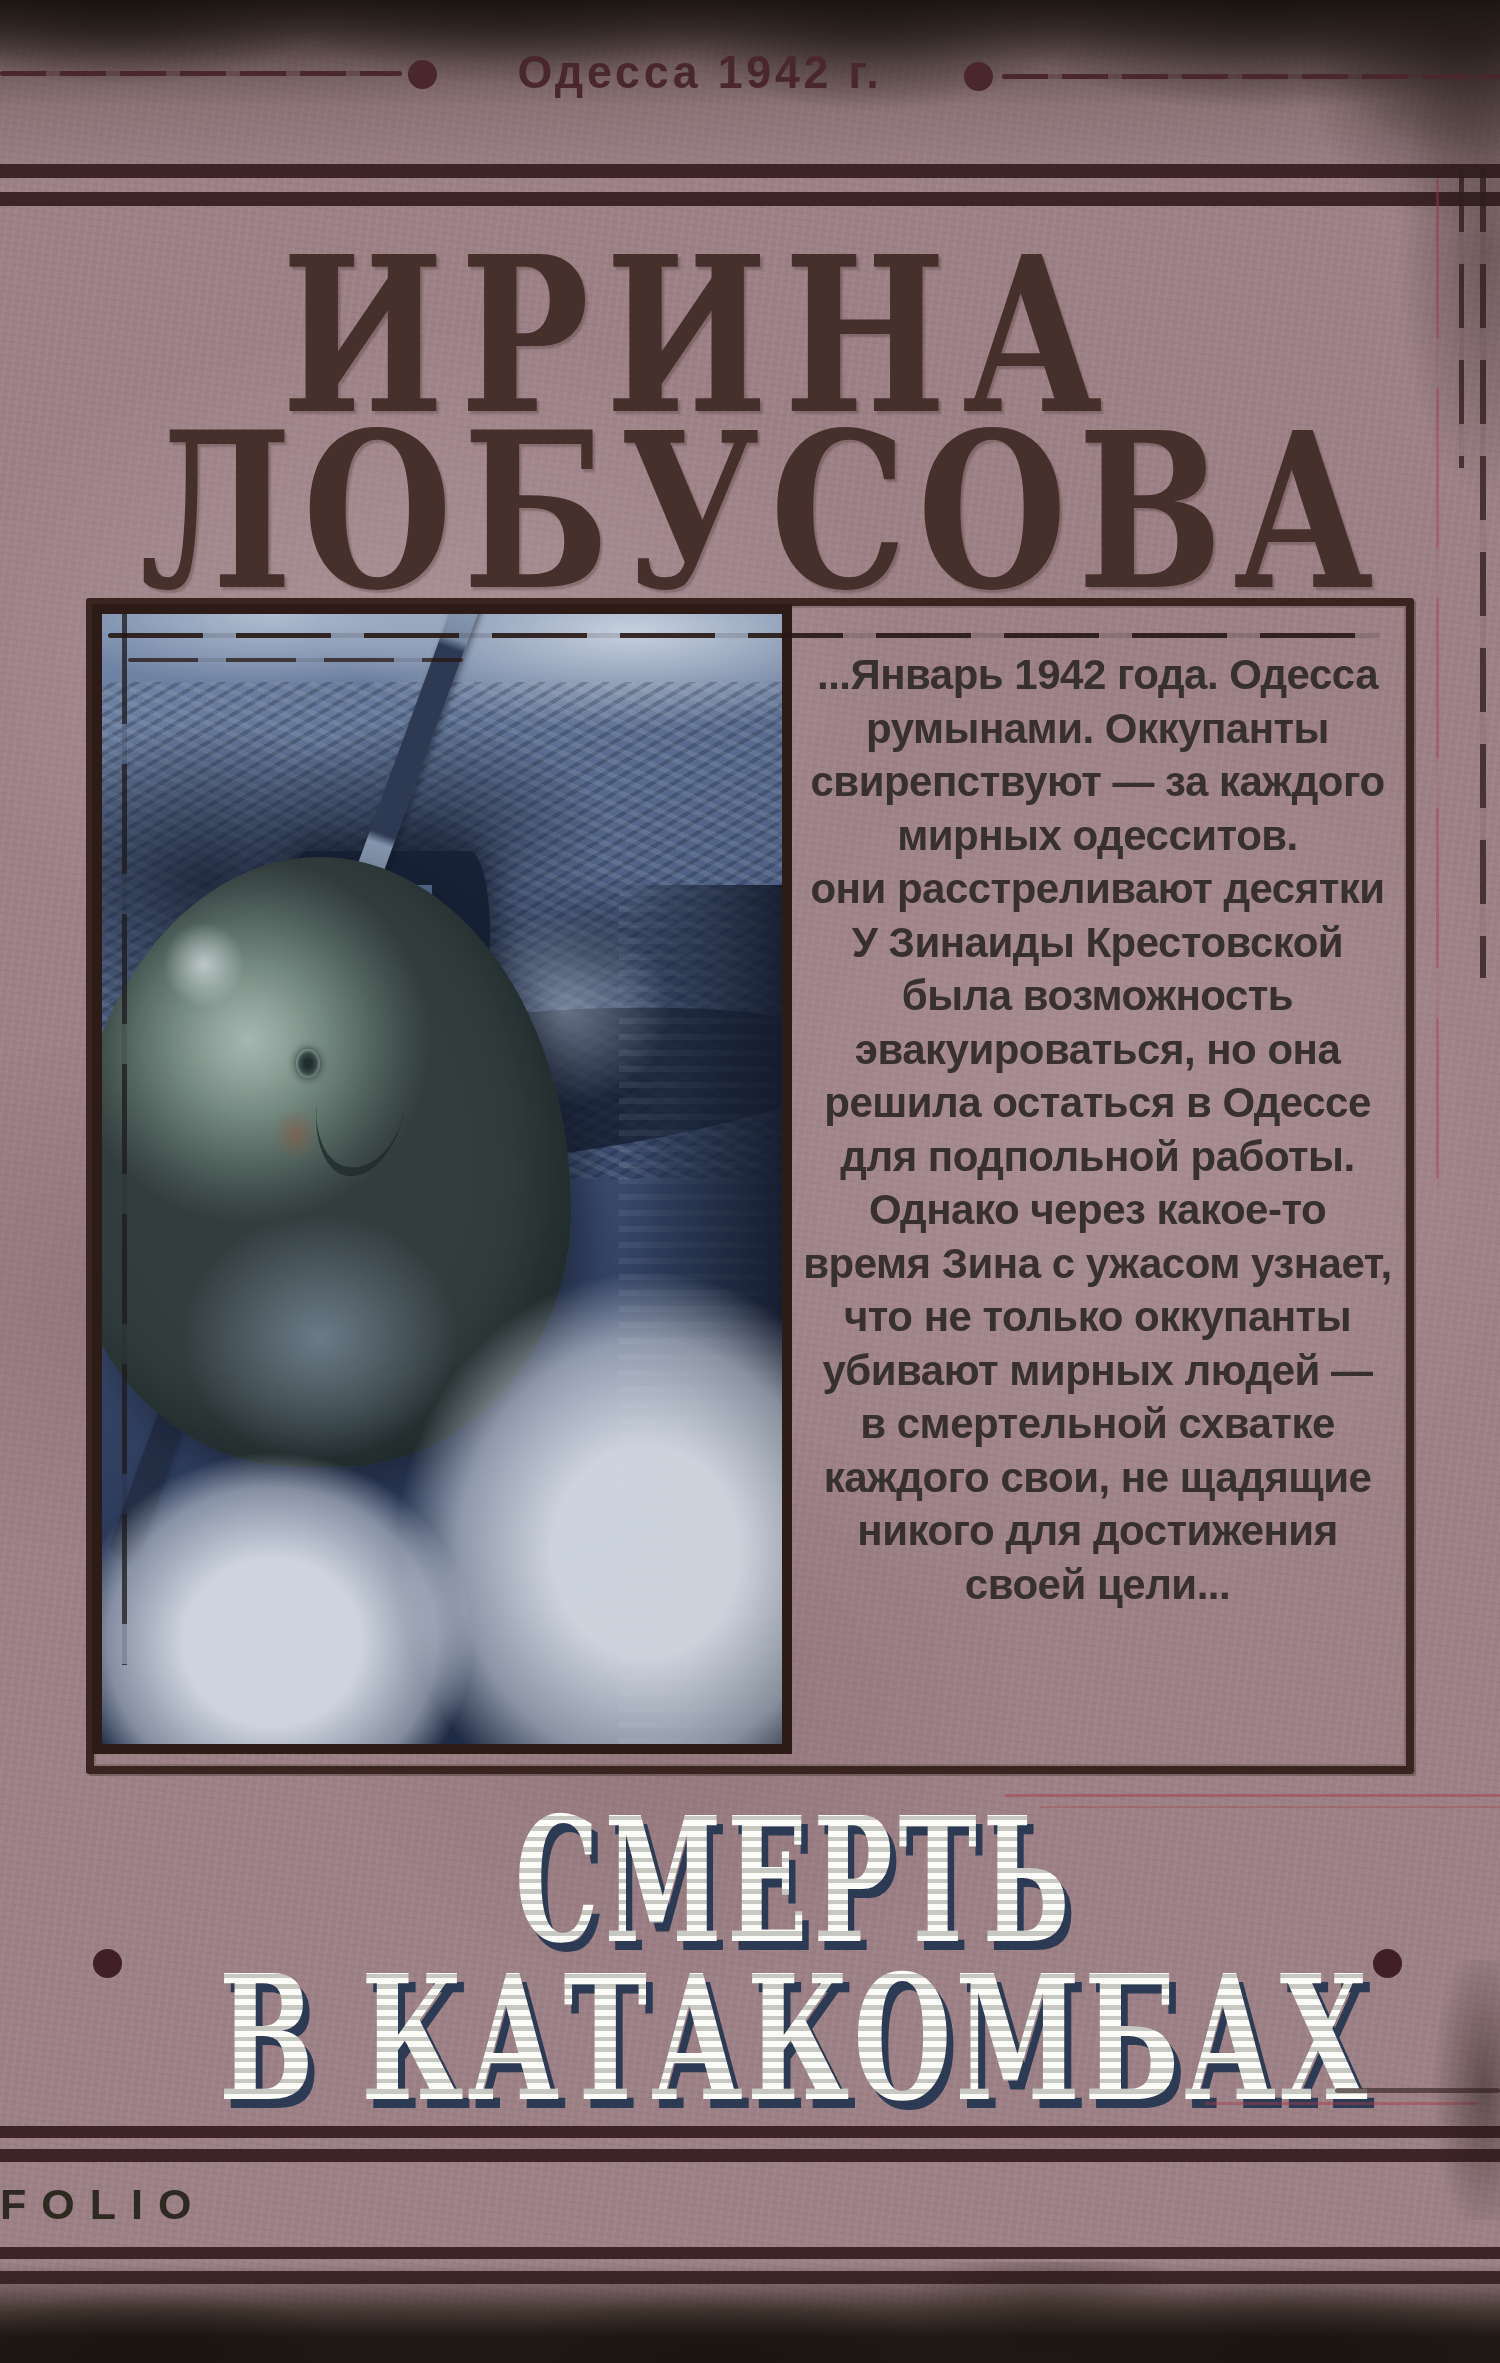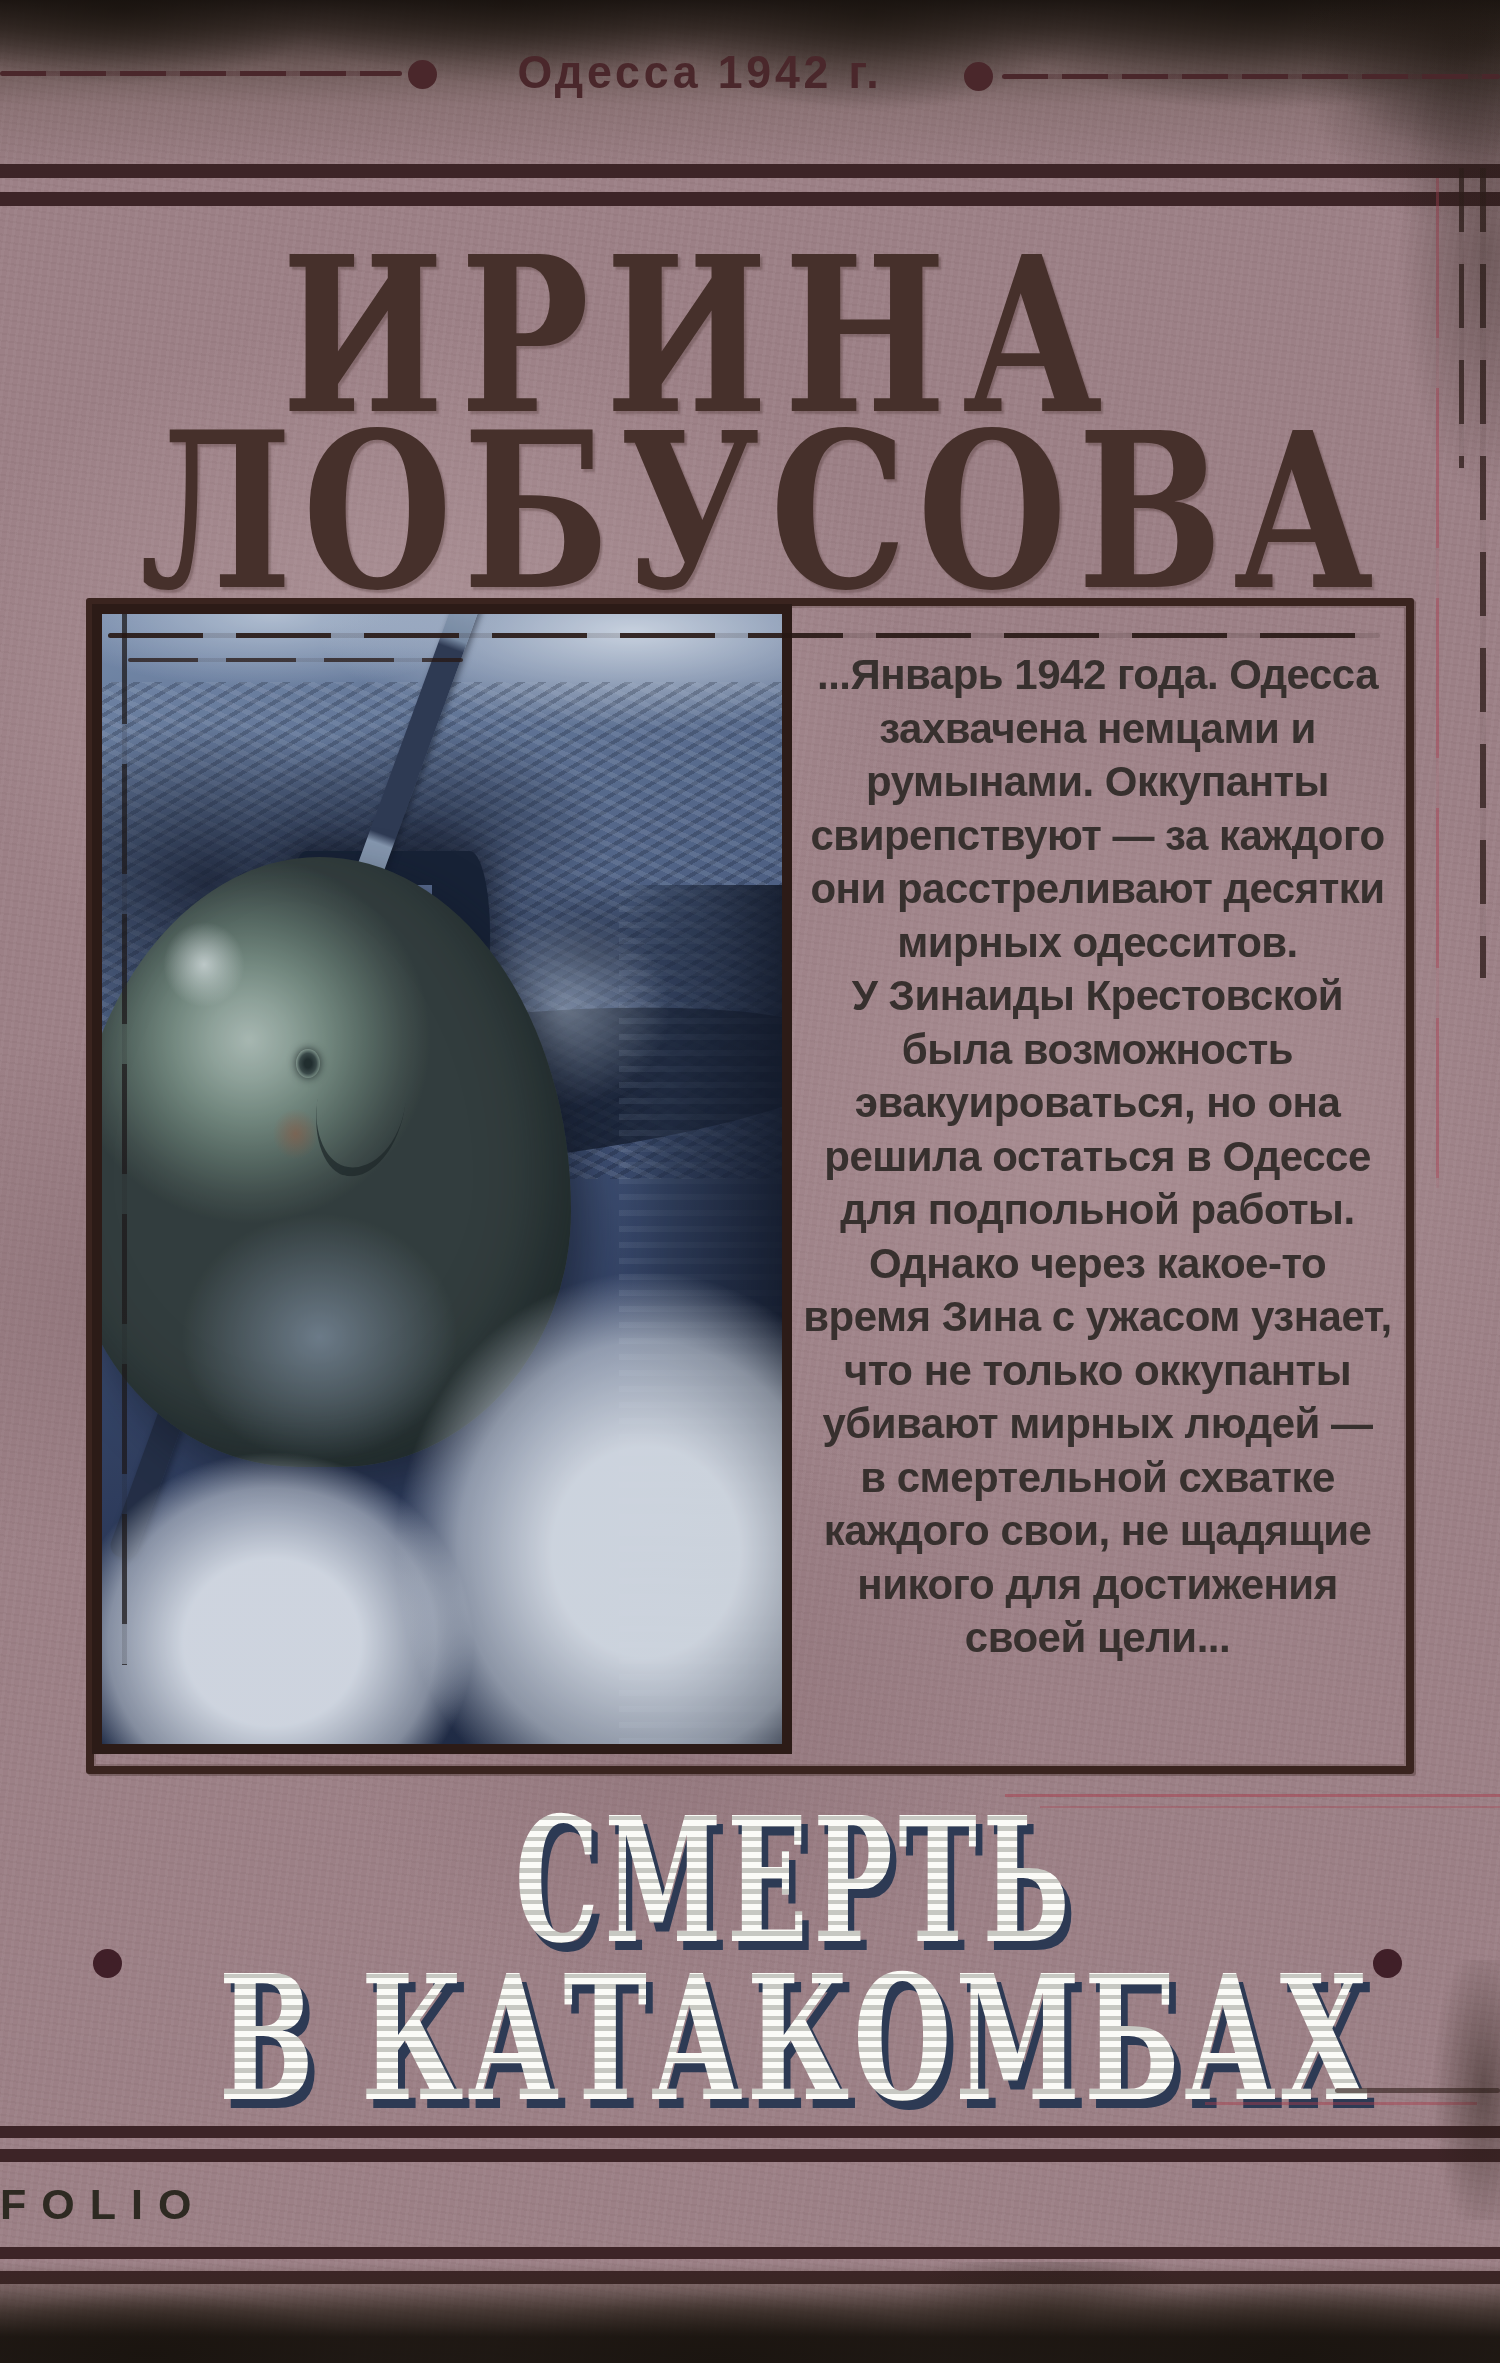--- a/index.html
+++ b/index.html
@@ -213,25 +213,24 @@
     <div class="ph ph-scratch-v"></div>
     <div class="ph ph-tint"></div>
   </div>
 
   <div class="scratch-h s1"></div>
   <div class="scratch-h s2"></div>
   <div class="scratch-h s3"></div>
 
   <div class="annotation" id="annotation">
       <div class="ann-line">...Январь 1942 года. Одесса</div>
-      <div class="ann-line">захвачена немцами и</div>
       <div class="ann-line">румынами. Оккупанты</div>
       <div class="ann-line">свирепствуют — за каждого</div>
+      <div class="ann-line">мирных одесситов.</div>
       <div class="ann-line">они расстреливают десятки</div>
-      <div class="ann-line">мирных одесситов.</div>
       <div class="ann-line">У Зинаиды Крестовской</div>
       <div class="ann-line">была возможность</div>
       <div class="ann-line">эвакуироваться, но она</div>
       <div class="ann-line">решила остаться в Одессе</div>
       <div class="ann-line">для подпольной работы.</div>
       <div class="ann-line">Однако через какое-то</div>
       <div class="ann-line">время Зина с ужасом узнает,</div>
       <div class="ann-line">что не только оккупанты</div>
       <div class="ann-line">убивают мирных людей —</div>
       <div class="ann-line">в смертельной схватке</div>

